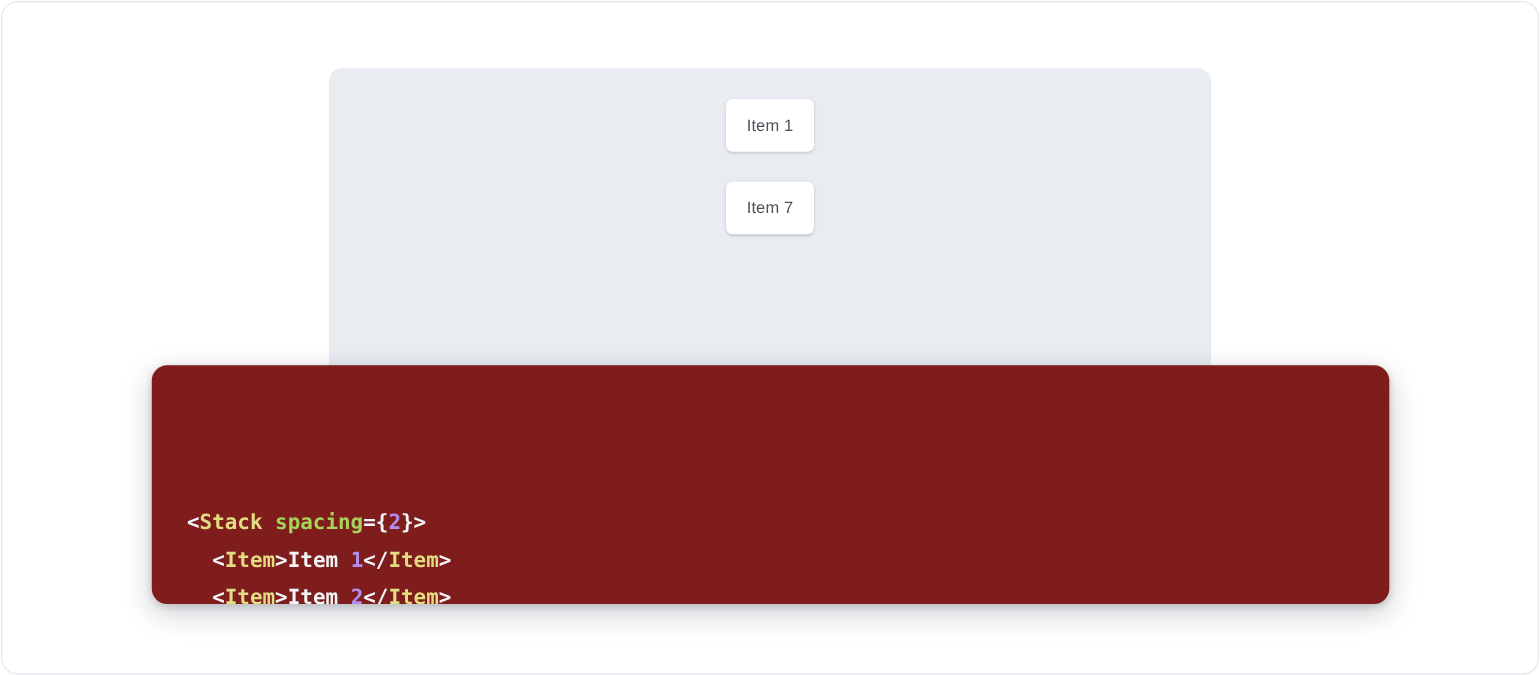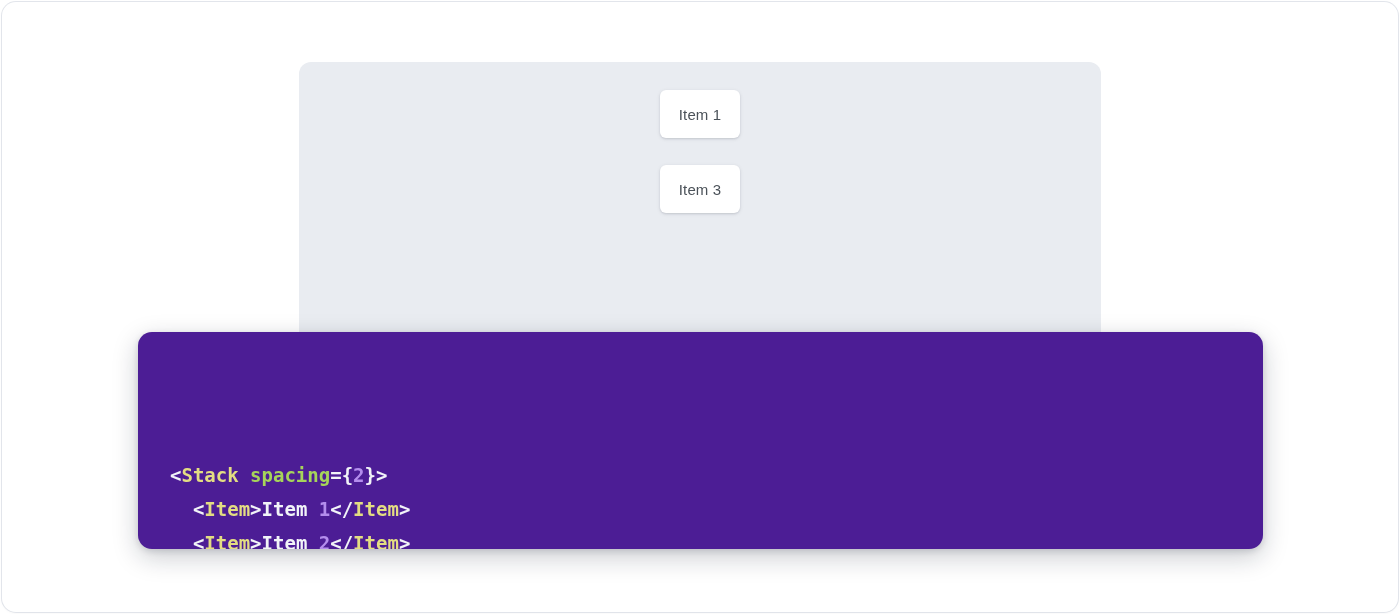--- a/index.html
+++ b/index.html
@@ -76,21 +76,21 @@
     line-height: 1;
   }
 
   
   #code-block {
     position: absolute;
     left: 138px;
     top: 332px;
     width: 1125px;
     height: 217px;
-    background: #4c1d95;
+    background: #7f1d1d;
     border-radius: 14px;
     box-shadow: 0 8px 26px rgba(15,23,42,0.22),
                 0 2px 6px rgba(15,23,42,0.14);
     overflow: hidden;
   }
 
   #code-content {
     position: absolute;
     left: 32px;
     top: 24px;
@@ -118,21 +118,21 @@
 
   <div id="frame-border"></div>
 
   <div id="preview-panel">
     <div id="stack-container">
 
         <div class="stack-item">
           <span class="stack-item-label">Item 1</span>
         </div>
         <div class="stack-item">
-          <span class="stack-item-label">Item 3</span>
+          <span class="stack-item-label">Item 7</span>
         </div>
       </div>
   </div>
 
   <div id="code-block">
     <div id="code-content">
       
     <span class="code-line"><span class="tok-punct">&lt;</span><span class="tok-tag">Stack</span><span class="tok-punct"> </span><span class="tok-attr">spacing</span><span class="tok-punct">={</span><span class="tok-num">2</span><span class="tok-punct">}&gt;</span></span><span class="code-line"><span class="tok-indent">  </span><span class="tok-punct">&lt;</span><span class="tok-tag">Item</span><span class="tok-punct">&gt;</span><span class="tok-text">Item </span><span class="tok-num">1</span><span class="tok-punct">&lt;/</span><span class="tok-tag">Item</span><span class="tok-punct">&gt;</span></span><span class="code-line"><span class="tok-indent">  </span><span class="tok-punct">&lt;</span><span class="tok-tag">Item</span><span class="tok-punct">&gt;</span><span class="tok-text">Item </span><span class="tok-num">2</span><span class="tok-punct">&lt;/</span><span class="tok-tag">Item</span><span class="tok-punct">&gt;</span></span></div>
   </div>
 

